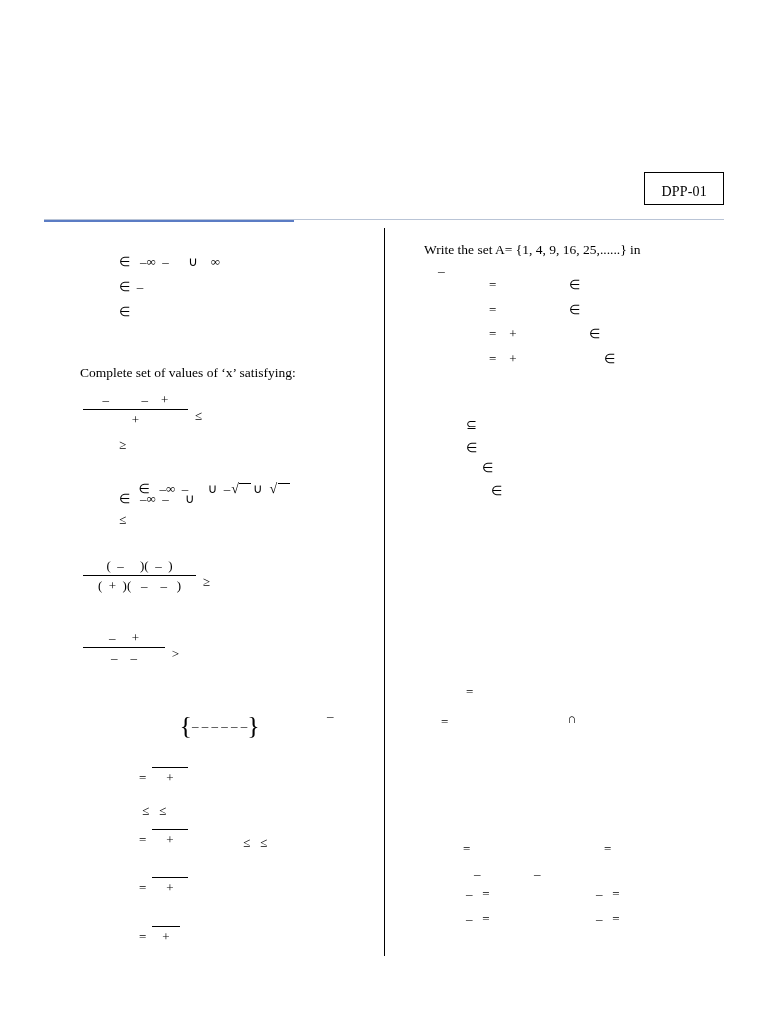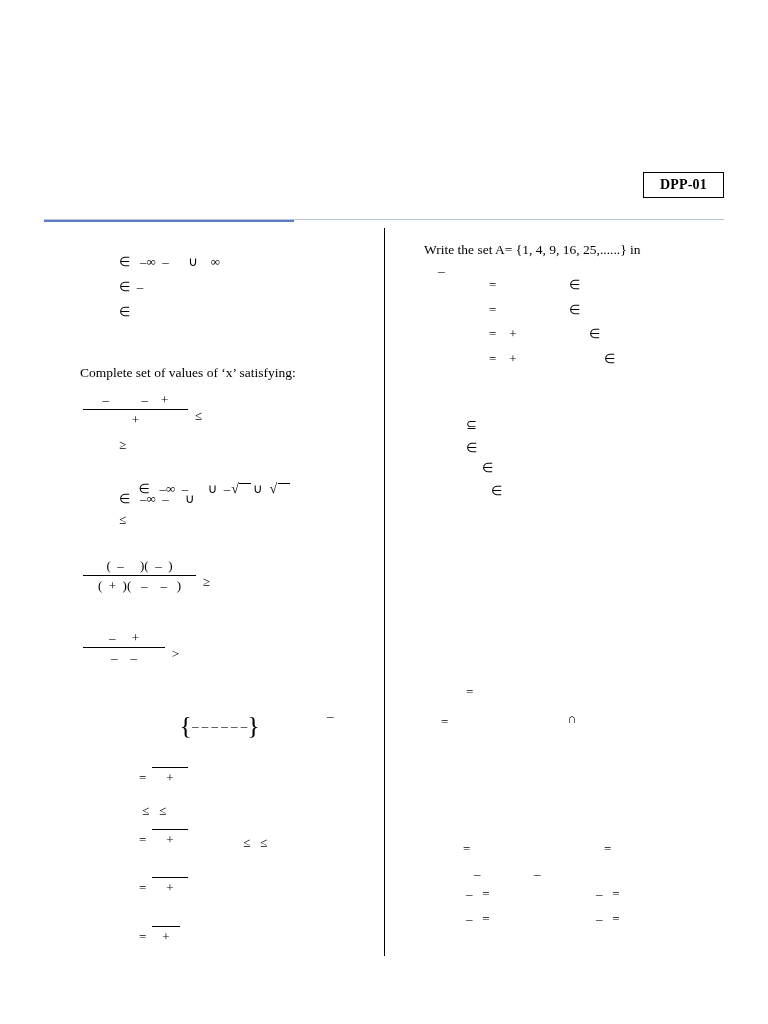--- a/index.html
+++ b/index.html
@@ -20,22 +20,22 @@
     inset: 0;
     background: #ffffff;
   }
 
   
   .badge {
     position: absolute;
     right: 44px;
     top: 172px;
     border: 1px solid #000000;
-    padding: 4px 16px 5px 16px;
-    font-weight: bold;
+    padding: 11px 16px 5px 16px;
+    font-weight: normal;
     font-size: 14px;
     letter-spacing: 0.2px;
     line-height: 1.1;
     background: #ffffff;
   }
 
   
   .rule-grey {
     position: absolute;
     left: 44px;

